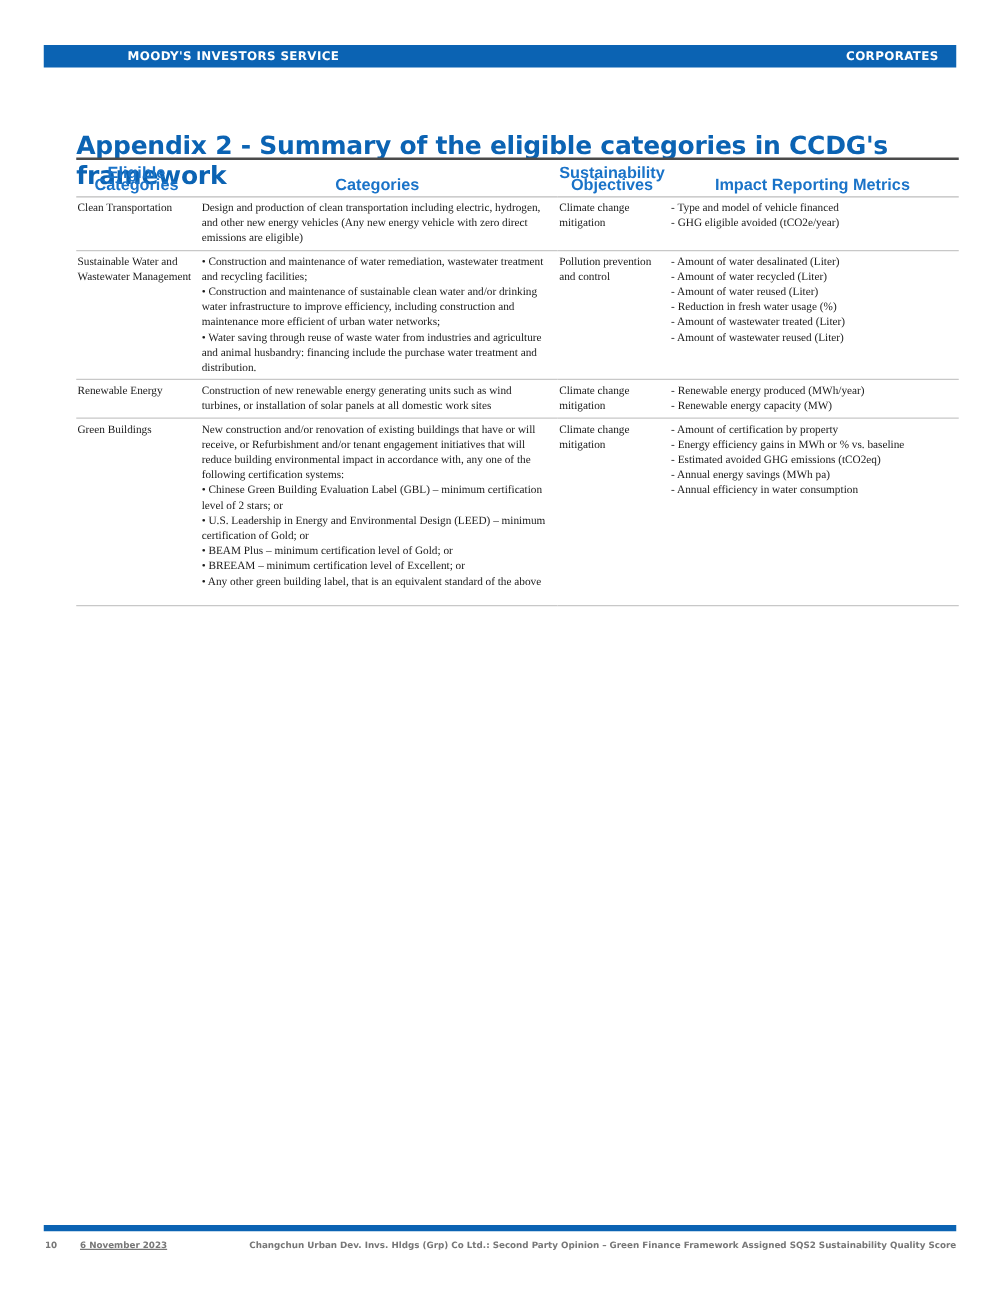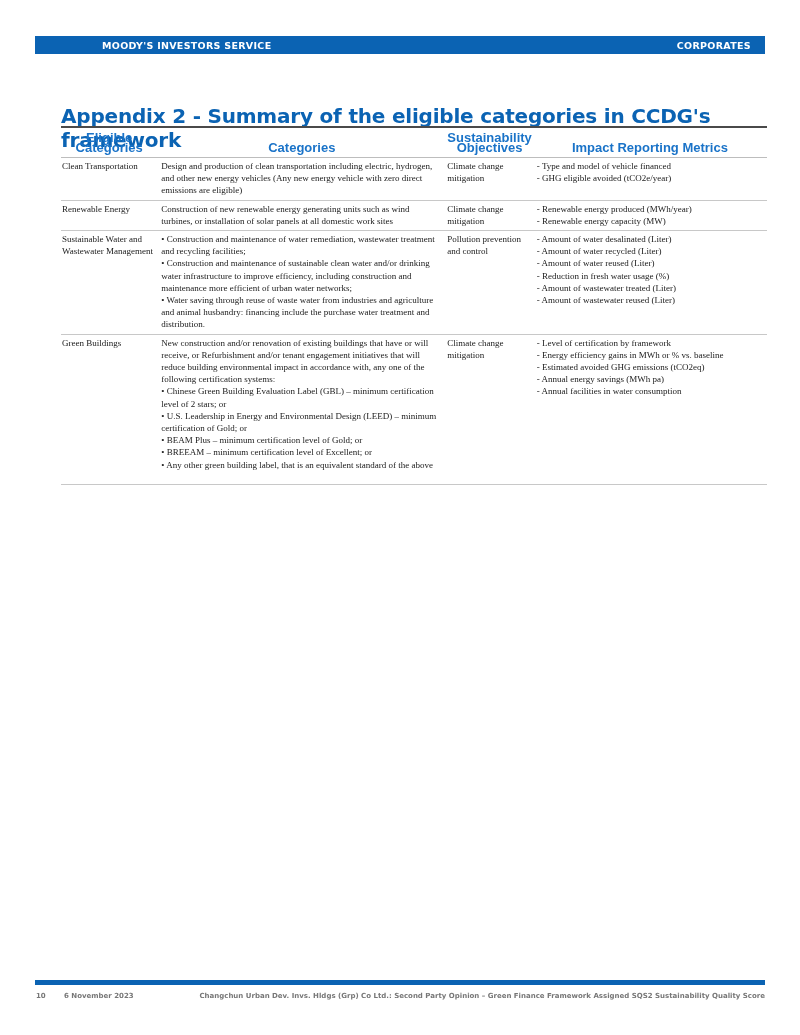--- a/index.html
+++ b/index.html
@@ -22,21 +22,21 @@
   table.framework tr.last td { padding-bottom:13px; }
   .col1 { width:95px; }
   .col2 { width:286px; }
   .col3 { width:80px; }
   .col4 { width:230px; }
   .line { display:block; }
   .footer-bar { position:absolute; left:35px; top:980px; width:730px; height:5px; background:#0b63b3; }
   .footer { position:absolute; top:992px; font-family:"DejaVu Sans", sans-serif; font-size:7px;
             color:#777; font-weight:bold; }
   .footer.page { left:36px; }
-  .footer.date { left:64px; }
+  .footer.date { left:64px;text-decoration:underline; }
   .footer.doc { right:35px; }
 </style>
 </head>
 <body>
 
 <div class="header-bar">
   <span class="left">MOODY'S INVESTORS SERVICE</span>
   <span class="right">CORPORATES</span>
 </div>
 
@@ -58,64 +58,64 @@
       <td>
         <span class="line">Design and production of clean transportation including electric, hydrogen, and other new energy vehicles (Any new energy vehicle with zero direct emissions are eligible)</span>
       </td>
       <td>Climate change mitigation</td>
       <td>
         <span class="line">- Type and model of vehicle financed</span>
         <span class="line">- GHG eligible avoided (tCO2e/year)</span>
       </td>
     </tr>
     <tr>
-      <td>Renewable Energy</td>
-      <td>
-        <span class="line">Construction of new renewable energy generating units such as wind turbines, or installation of solar panels at all domestic work sites</span>
-      </td>
-      <td>Climate change mitigation</td>
-      <td>
-        <span class="line">- Renewable energy produced (MWh/year)</span>
-        <span class="line">- Renewable energy capacity (MW)</span>
-      </td>
-    </tr>
-    <tr>
       <td>Sustainable Water and Wastewater Management</td>
       <td>
         <span class="line">• Construction and maintenance of water remediation, wastewater treatment and recycling facilities;</span>
         <span class="line">• Construction and maintenance of sustainable clean water and/or drinking water infrastructure to improve efficiency, including construction and maintenance more efficient of urban water networks;</span>
         <span class="line">• Water saving through reuse of waste water from industries and agriculture and animal husbandry: financing include the purchase water treatment and distribution.</span>
       </td>
       <td>Pollution prevention and control</td>
       <td>
         <span class="line">- Amount of water desalinated (Liter)</span>
         <span class="line">- Amount of water recycled (Liter)</span>
         <span class="line">- Amount of water reused (Liter)</span>
         <span class="line">- Reduction in fresh water usage (%)</span>
         <span class="line">- Amount of wastewater treated (Liter)</span>
         <span class="line">- Amount of wastewater reused (Liter)</span>
       </td>
     </tr>
+    <tr>
+      <td>Renewable Energy</td>
+      <td>
+        <span class="line">Construction of new renewable energy generating units such as wind turbines, or installation of solar panels at all domestic work sites</span>
+      </td>
+      <td>Climate change mitigation</td>
+      <td>
+        <span class="line">- Renewable energy produced (MWh/year)</span>
+        <span class="line">- Renewable energy capacity (MW)</span>
+      </td>
+    </tr>
     <tr class="last">
       <td>Green Buildings</td>
       <td>
         <span class="line">New construction and/or renovation of existing buildings that have or will receive, or Refurbishment and/or tenant engagement initiatives that will reduce building environmental impact in accordance with, any one of the following certification systems:</span>
         <span class="line">• Chinese Green Building Evaluation Label (GBL) – minimum certification level of 2 stars; or</span>
         <span class="line">• U.S. Leadership in Energy and Environmental Design (LEED) – minimum certification of Gold; or</span>
         <span class="line">• BEAM Plus – minimum certification level of Gold; or</span>
         <span class="line">• BREEAM – minimum certification level of Excellent; or</span>
         <span class="line">• Any other green building label, that is an equivalent standard of the above</span>
       </td>
       <td>Climate change mitigation</td>
       <td>
-        <span class="line">- Level of certification by framework</span>
+        <span class="line">- Amount of certification by property</span>
         <span class="line">- Energy efficiency gains in MWh or % vs. baseline</span>
         <span class="line">- Estimated avoided GHG emissions (tCO2eq)</span>
         <span class="line">- Annual energy savings (MWh pa)</span>
-        <span class="line">- Annual facilities in water consumption</span>
+        <span class="line">- Annual efficiency in water consumption</span>
       </td>
     </tr>
   </tbody>
 </table>
 
 <div class="footer-bar"></div>
 <div class="footer page">10</div>
 <div class="footer date">6 November 2023</div>
 <div class="footer doc">Changchun Urban Dev. Invs. Hldgs (Grp) Co Ltd.: Second Party Opinion – Green Finance Framework Assigned SQS2 Sustainability Quality Score</div>
 

